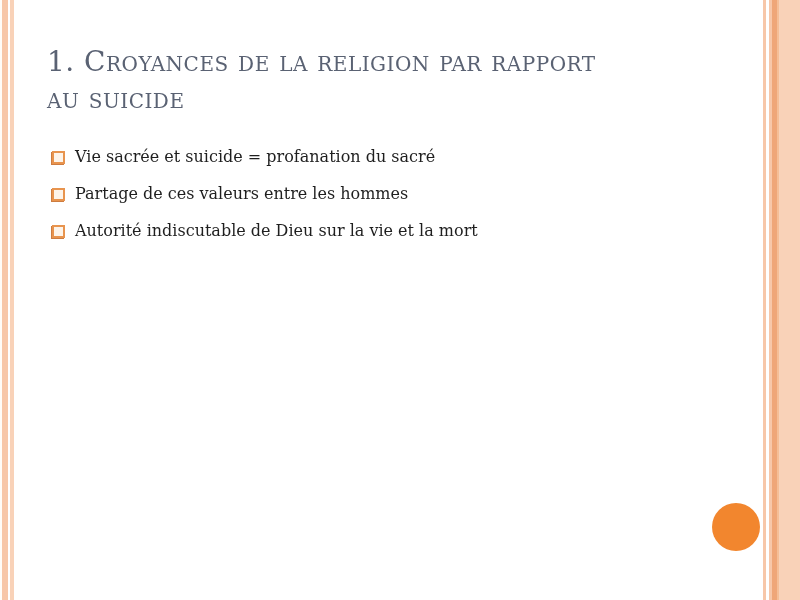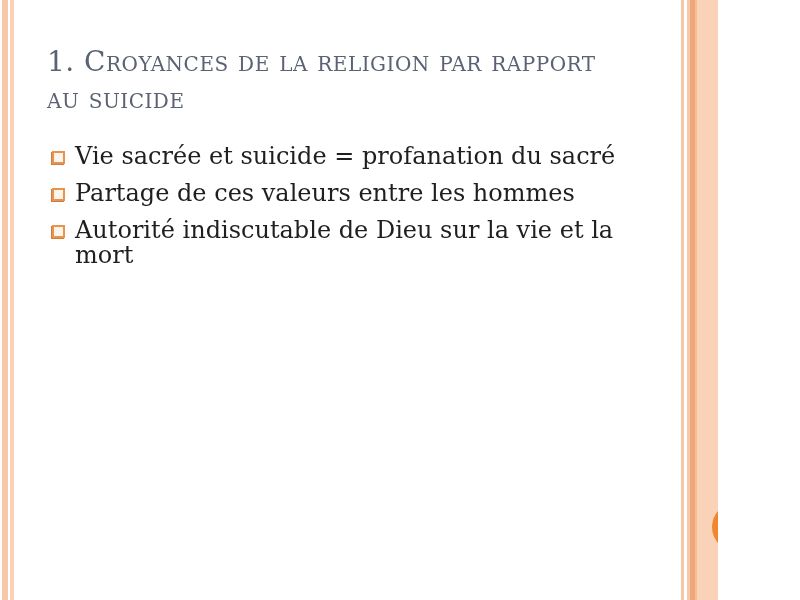--- a/index.html
+++ b/index.html
@@ -2,21 +2,21 @@
 <html style="--accent-orange: #f2862e; --accent-orange-soft: #e8944e; --stripe-salmon: #f7c7a9; --stripe-salmon-light: #f9d2b8; --stripe-salmon-dark: #efa678; --title-color: #5a6273; --body-text-color: #1f1f1f; --background: #ffffff;"><head>
 <meta charset="utf-8">
 <style>
   html, body {
     margin: 0;
     padding: 0;
     background: #ffffff;
   }
   .slide {
     position: relative;
-    width: 718px;
+    width: 800px;
     height: 600px;
     background: var(--background, #ffffff);
     overflow: hidden;
     font-family: "DejaVu Serif", "Liberation Serif", serif;
   }
 
   
   .stripe-left {
     position: absolute;
     left: 0; top: 0; bottom: 0;
@@ -74,21 +74,21 @@
 
   .bullets {
     list-style: none;
     margin: 26px 0 0 0;
     padding: 0 0 0 5px;
   }
   .bullets li {
     display: flex;
     align-items: flex-start;
     margin-bottom: 12px;
-    font-size: 24px;
+    font-size: 16px;
     line-height: 25px;
     color: var(--body-text-color, #1f1f1f);
   }
   .sq {
     flex: 0 0 auto;
     width: 9px;
     height: 9px;
     margin: 7px 10px 0 0;
     background: #fdf4ea;
     border: 2px solid var(--accent-orange-soft, #e8944e);

